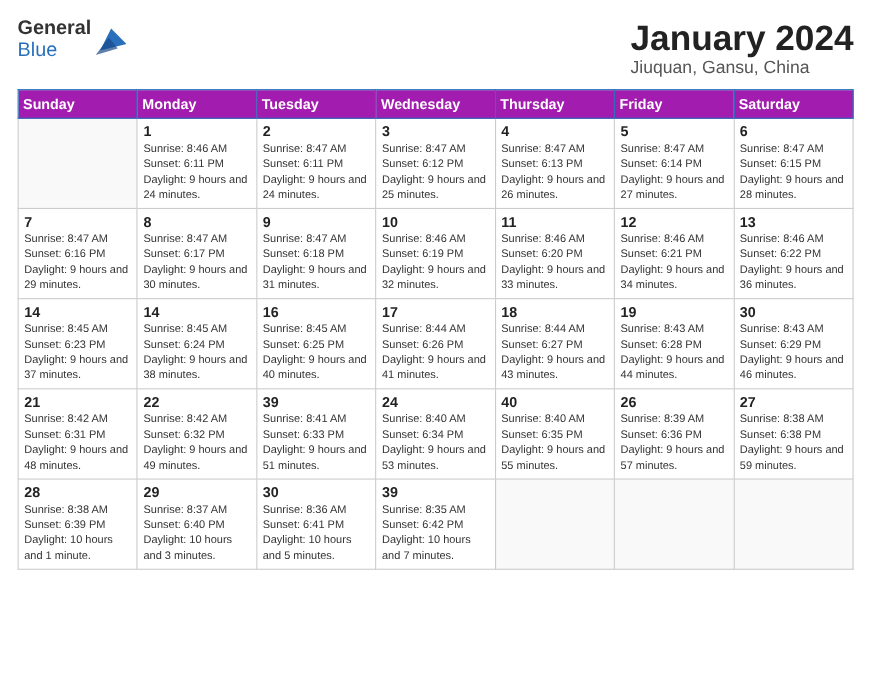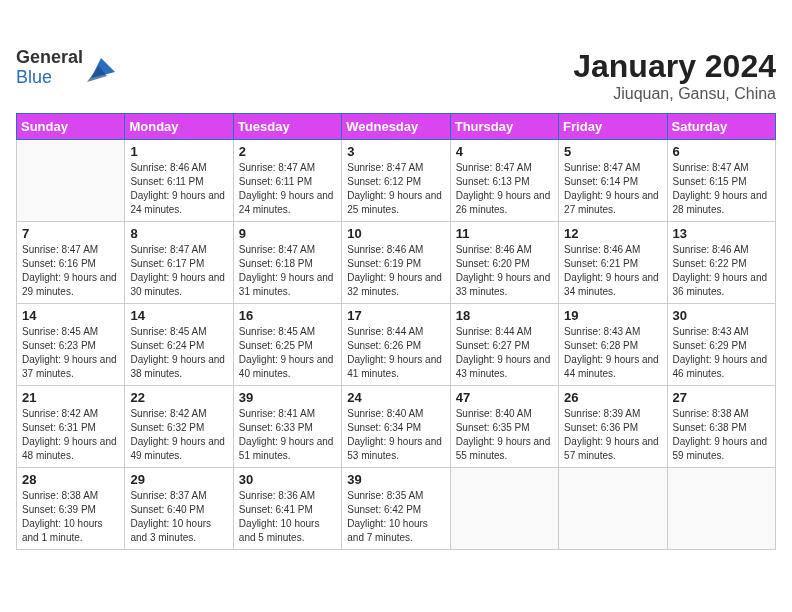--- a/index.html
+++ b/index.html
@@ -12,21 +12,20 @@
     }
     .container {
       width: 792px;
       padding: 16px 16px 10px 16px;
     }
     .header {
       display: flex;
       justify-content: space-between;
       align-items: flex-start;
       margin-bottom: 10px;
-      margin-top: 32px;
     }
     .logo {
       display: flex;
       align-items: center;
     }
     .logo-text {
       display: flex;
       flex-direction: column;
       line-height: 1.1;
     }
@@ -39,38 +38,37 @@
       font-size: 18px;
       font-weight: normal;
       color: #2a6fbc;
     }
     .logo-icon {
       width: 28px;
       height: 28px;
       margin-left: 4px;
     }
     .title-block {
-      text-align: right;
     }
     .month-title {
       font-size: 32px;
       font-weight: bold;
       color: #222;
     }
     .location {
       font-size: 16px;
       color: #555;
     }
     .calendar {
       width: 100%;
       border-collapse: collapse;
       font-size: 11px;
     }
     .calendar thead tr th {
-      background-color: #d946ef;
+      background-color: #a21caf;
       color: #fff;
       padding: 5px 4px;
       text-align: left;
       font-size: 13px;
       font-weight: bold;
       border: 1px solid #2a6fbc;
     }
     .calendar tbody tr td {
       border: 1px solid #ccc;
       vertical-align: top;
@@ -230,21 +228,21 @@
           </td>
           <td>
             <span class="day-number">39</span>
             <div class="day-info">Sunrise: 8:41 AM<br>Sunset: 6:33 PM<br>Daylight: 9 hours and 51 minutes.</div>
           </td>
           <td>
             <span class="day-number">24</span>
             <div class="day-info">Sunrise: 8:40 AM<br>Sunset: 6:34 PM<br>Daylight: 9 hours and 53 minutes.</div>
           </td>
           <td>
-            <span class="day-number">47</span>
+            <span class="day-number">40</span>
             <div class="day-info">Sunrise: 8:40 AM<br>Sunset: 6:35 PM<br>Daylight: 9 hours and 55 minutes.</div>
           </td>
           <td>
             <span class="day-number">26</span>
             <div class="day-info">Sunrise: 8:39 AM<br>Sunset: 6:36 PM<br>Daylight: 9 hours and 57 minutes.</div>
           </td>
           <td>
             <span class="day-number">27</span>
             <div class="day-info">Sunrise: 8:38 AM<br>Sunset: 6:38 PM<br>Daylight: 9 hours and 59 minutes.</div>
           </td>

